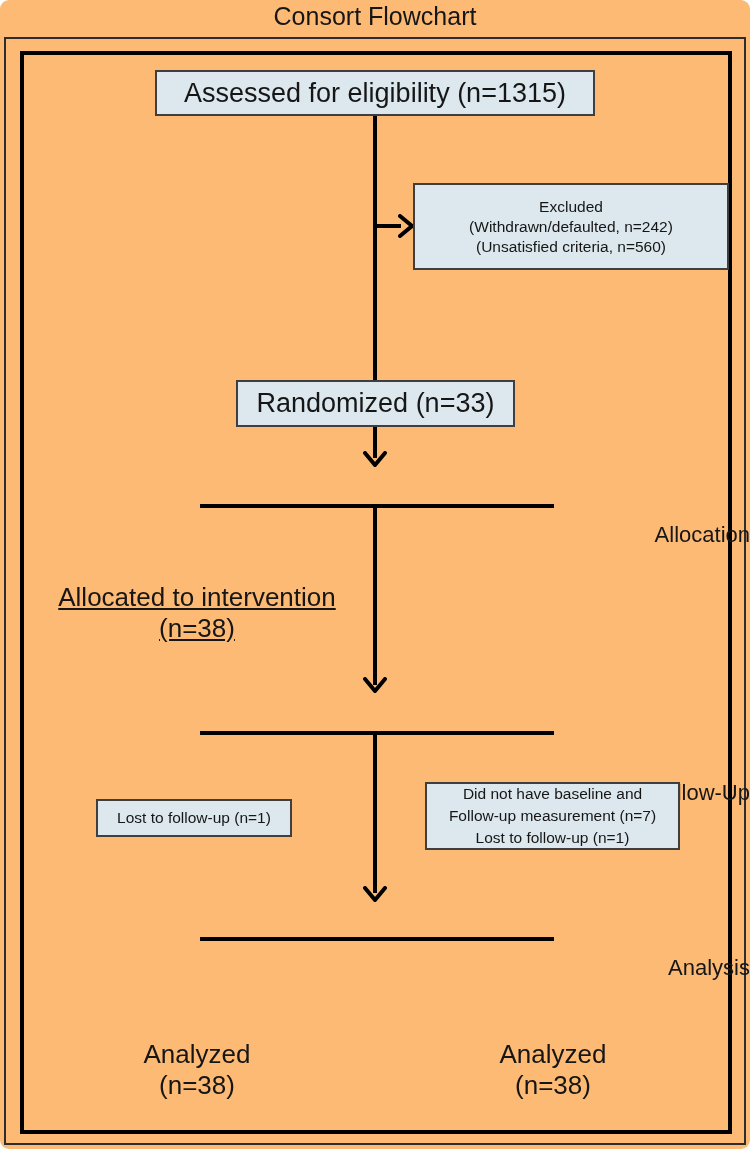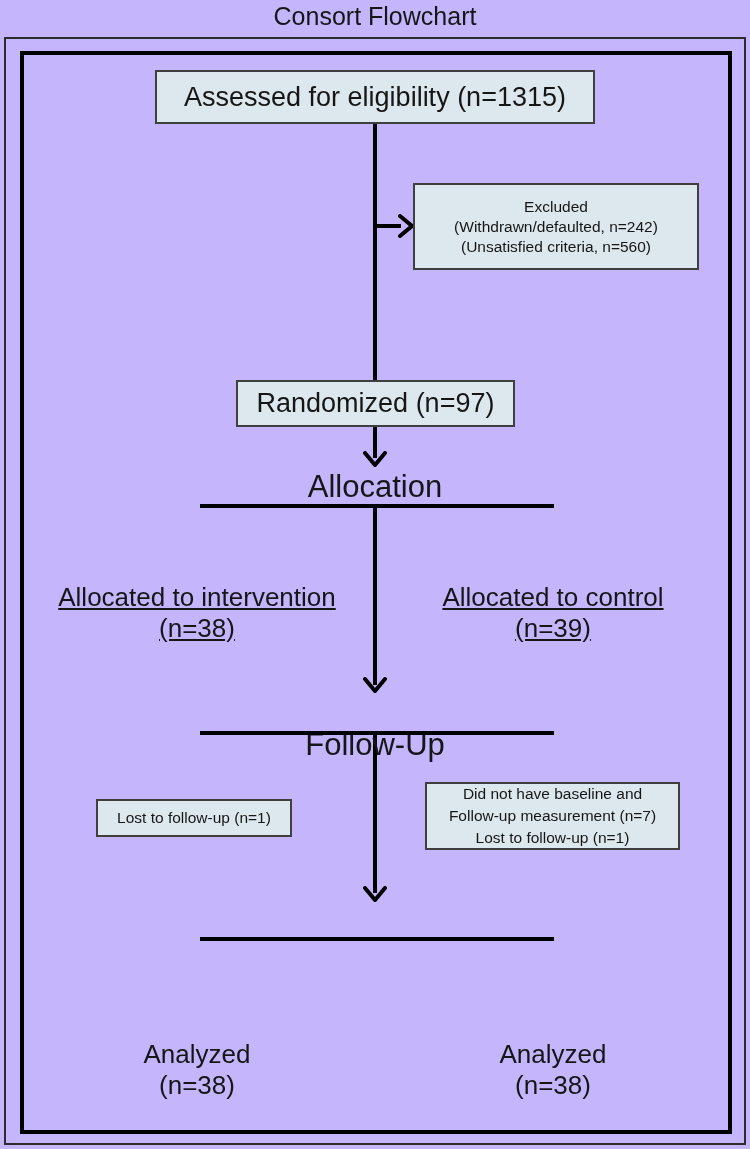--- a/index.html
+++ b/index.html
@@ -1,22 +1,23 @@
 <!DOCTYPE html>
 <html style="--box-fill: #dce8ee; --box-border: #3f3f3f; --line: #000000; --text: #161616;"><head>
 <meta charset="utf-8">
 <style>
   html, body { margin:0; padding:0; background:#ffffff; }
   .canvas {
     position:relative;
     width:750px; height:1149px;
-    background:#c4b5fd;
+    background:#fdba74;
     font-family:"Liberation Sans", sans-serif;
     color:var(--text, #161616);
     overflow:hidden;
+    border-radius:9px;
   }
   .title {
     position:absolute; left:0; top:0; width:750px;
     text-align:center; font-size:25px; line-height:32px;
     color:var(--text, #161616);
   }
   .frame-outer {
     position:absolute; left:4px; top:37px; width:742px; height:1108px;
     border:2px solid #2d2d2d; box-sizing:border-box;
   }
@@ -25,41 +26,41 @@
     border:4px solid var(--line, #000); box-sizing:border-box;
   }
   .node {
     position:absolute; box-sizing:border-box;
     background:var(--box-fill, #dce8ee);
     border:2px solid var(--box-border, #3f3f3f);
     display:flex; flex-direction:column;
     align-items:center; justify-content:center;
     text-align:center;
   }
-  .node-assessed  { left:155px; top:70px;  width:440px; height:54px; font-size:27px; }
-  .node-excluded  { left:413px; top:183px; width:286px; height:87px; font-size:15.5px; line-height:20px; }
+  .node-assessed  { left:155px; top:70px;  width:440px; height:46px; font-size:27px; }
+  .node-excluded  { left:413px; top:183px; width:316px; height:87px; font-size:15.5px; line-height:20px; }
   .node-random    { left:236px; top:380px; width:279px; height:47px; font-size:27px; }
   .node-lost-l    { left:96px;  top:799px; width:196px; height:38px; font-size:15.5px; }
   .node-lost-r    { left:425px; top:782px; width:255px; height:68px; font-size:15.5px; line-height:20px;justify-content:space-between; }
 
   .vline, .hline { position:absolute; background:var(--line, #000); }
   .v-main   { left:373px; top:114px; width:4px; height:267px; }
   .h-excl   { left:375px; top:224px; width:26px; height:4px; }
   .v-rand   { left:373px; top:426px; width:4px; height:32px; }
   .v-alloc  { left:373px; top:508px; width:4px; height:177px; }
   .v-follow { left:373px; top:735px; width:4px; height:158px; }
 
   .divider { position:absolute; left:200px; width:354px; height:4px; background:var(--line, #000); }
   .div-alloc    { top:504px; }
   .div-follow   { top:731px; }
   .div-analysis { top:937px; }
 
   .heading {
-    position:absolute; left:0; width:750px; text-align:center;
-    font-size:31px; line-height:33px;
+    position:absolute; left:0; width:750px; text-align:right;
+    font-size:22px; line-height:33px;margin-top:48px;
   }
   .h-alloc    { top:470px; }
   .h-follow   { top:728px; }
   .h-analysis { top:903px; }
 
   .col-label {
     position:absolute; width:320px; text-align:center;
     font-size:26px; line-height:31px;
   }
   .col-left  { left:37px; }
@@ -109,47 +110,44 @@
     <div>Assessed for eligibility (n=1315)</div>
   </div>
 
   <div class="node node-excluded">
     <div>Excluded</div>
     <div>(Withdrawn/defaulted, n=242)</div>
     <div>(Unsatisfied criteria, n=560)</div>
   </div>
 
   <div class="node node-random">
-    <div>Randomized (n=97)</div>
+    <div>Randomized (n=33)</div>
   </div>
 
   <div class="heading h-alloc">Allocation</div>
   <div class="divider div-alloc"></div>
 
   <div class="col-label col-left row-alloc">
     <div>Allocated to intervention</div>
     <div>(n=38)</div>
-  </div>
-  <div class="col-label col-right row-alloc">
-    <div>Allocated to control</div>
-    <div>(n=39)</div>
   </div>
 
   <div class="heading h-follow">Follow-Up</div>
   <div class="divider div-follow"></div>
 
   <div class="node node-lost-l">
     <div>Lost to follow-up (n=1)</div>
   </div>
   <div class="node node-lost-r">
     <div>Did not have baseline and</div>
     <div>Follow-up measurement (n=7)</div>
     <div>Lost to follow-up (n=1)</div>
   </div>
 
+  <div class="heading h-analysis">Analysis</div>
   <div class="divider div-analysis"></div>
 
   <div class="col-label col-left row-analyzed">
     <div>Analyzed</div>
     <div>(n=38)</div>
   </div>
   <div class="col-label col-right row-analyzed">
     <div>Analyzed</div>
     <div>(n=38)</div>
   </div>

